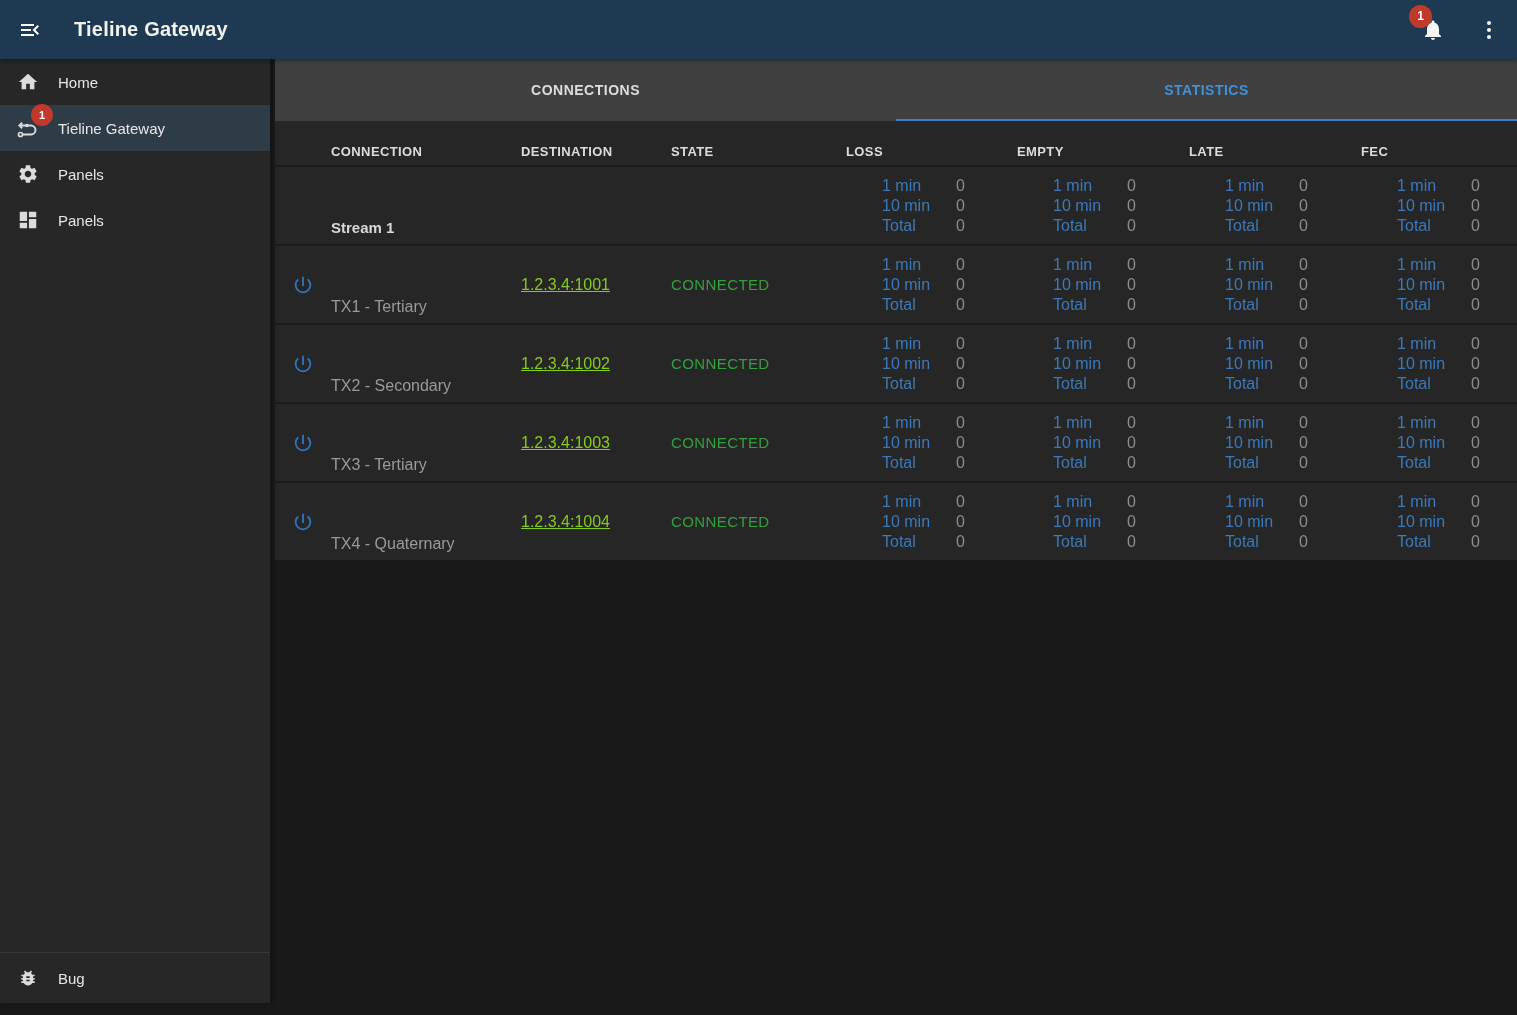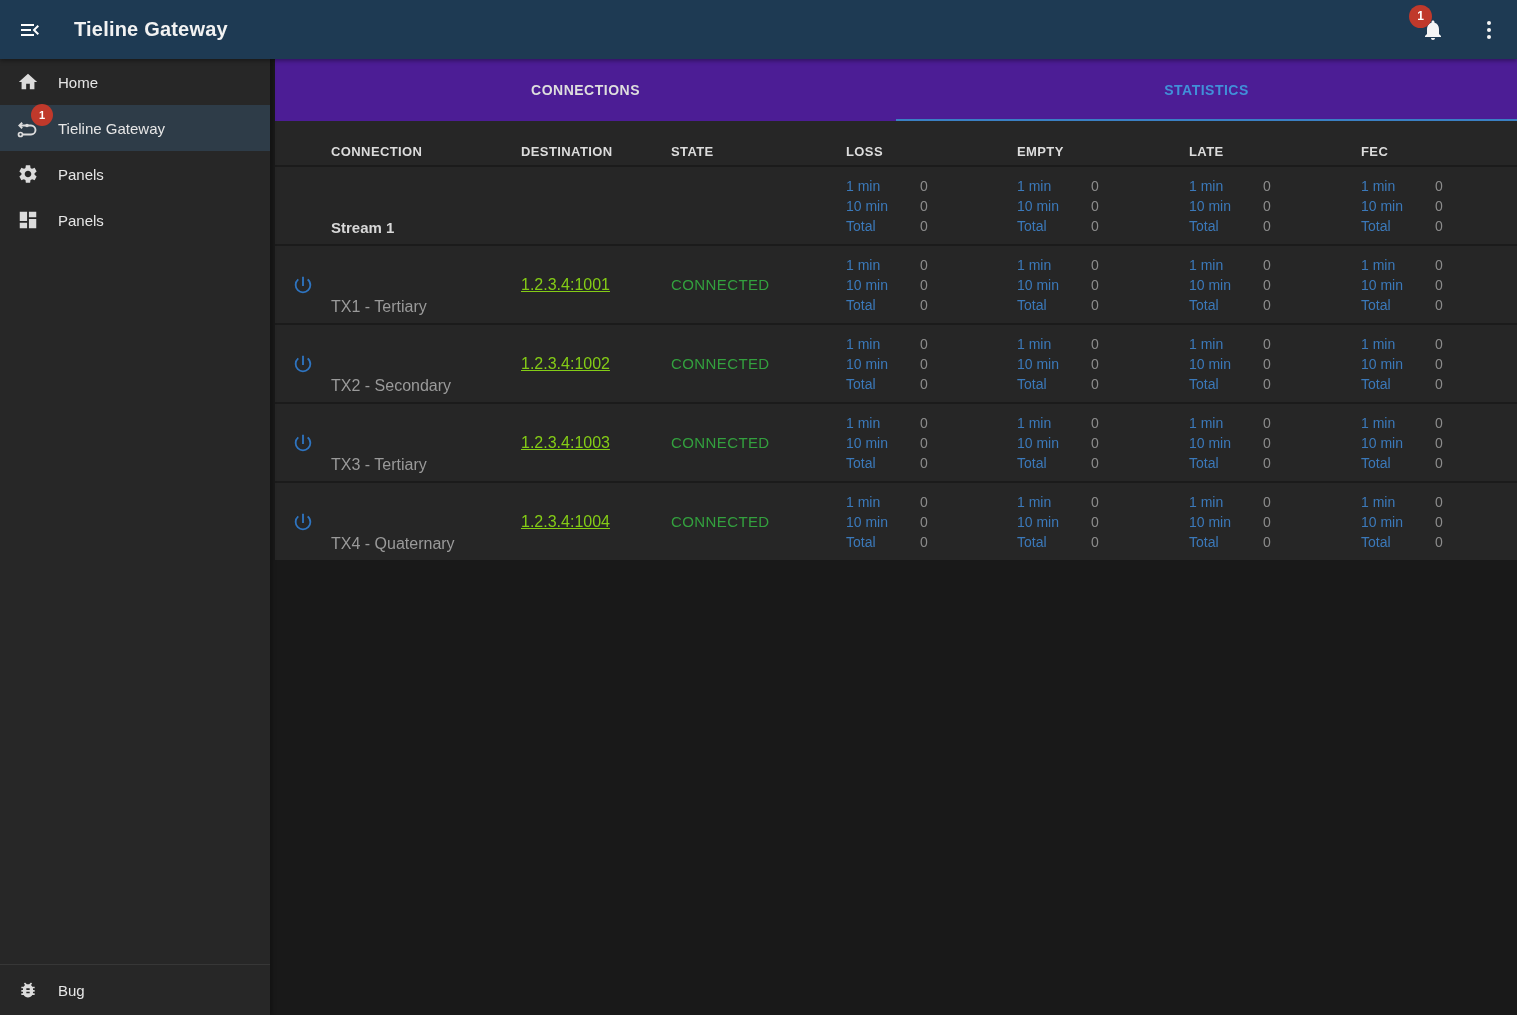--- a/index.html
+++ b/index.html
@@ -21,41 +21,41 @@
   .bell-wrap{position:relative;width:24px;height:24px;margin-right:30px;cursor:pointer;}
   .bell-badge{
     position:absolute;top:-13px;left:-12px;width:23px;height:23px;border-radius:50%;
     background:#c0392b;color:#fff;font-size:12px;font-weight:700;
     display:flex;align-items:center;justify-content:center;
   }
   .kebab-btn{width:28px;height:28px;display:flex;align-items:center;justify-content:center;cursor:pointer;}
 
   
   .sidebar{
-    position:absolute;top:59px;left:0;width:270px;bottom:0;
+    position:absolute;top:59px;left:0;width:270px;bottom:12px;
     background:#272727;z-index:4;box-shadow:2px 0 4px rgba(0,0,0,.3);
   }
   .nav-item{height:46px;display:flex;align-items:center;cursor:pointer;font-size:15px;color:#e6e6e6;}
   .nav-item.active{background:#2e3c48;}
   .nav-icon{width:24px;height:24px;margin-left:16px;position:relative;display:flex;align-items:center;justify-content:center;}
   .nav-label{margin-left:18px;}
   .nav-badge{
     position:absolute;top:-12px;right:-13px;width:22px;height:22px;border-radius:50%;
     background:#c0392b;color:#fff;font-size:11px;font-weight:700;
     display:flex;align-items:center;justify-content:center;
   }
   .sidebar-footer{
     position:absolute;bottom:0;left:0;right:0;height:50px;
     border-top:1px solid rgba(255,255,255,.08);display:flex;align-items:center;
   }
 
   
   .main{position:absolute;top:59px;left:270px;right:0;bottom:0;background:#191919;}
   .content{margin-left:5px;}
-  .tabs{height:62px;background:#4c1d95;display:flex;}
+  .tabs{height:62px;background:#404040;display:flex;}
   .tab{
     flex:1;display:flex;align-items:center;justify-content:center;cursor:pointer;
     font-size:14px;font-weight:700;letter-spacing:.5px;color:#dedede;
   }
   .tab.active{color:#4190d9;box-shadow:inset 0 -2px 0 #3a80c4;}
 
   .table{background:#262626;}
   .grid-row{
     display:grid;
     grid-template-columns:56px 190px 150px 172px 171px 172px 172px 1fr;
@@ -66,21 +66,21 @@
   .hcell.stat{padding-left:3px;}
   .trow{height:77px;border-top:2px solid #1b1b1b;}
   .cell{white-space:nowrap;}
   .c-power{display:flex;align-items:center;justify-content:center;}
   .power-btn{display:flex;cursor:pointer;}
   .c-name{font-size:16px;color:#9a9a9a;margin-top:44px;}
   .c-name.strong{font-size:15px;font-weight:700;color:#d8d8d8;}
   .c-dest{font-size:16px;color:#84cc16;text-decoration:underline;}
   .c-state{font-size:15px;font-weight:400;letter-spacing:.4px;color:#33a03e;}
   .c-stats{display:flex;flex-direction:column;justify-content:center;padding-left:3px;}
-  .sline{display:flex;line-height:20px;font-size:14px;}
+  .sline{display:flex;line-height:20px;font-size:16px;margin-left:36px;}
   .slabel{width:74px;color:#3b79ba;}
   .svalue{color:#8c8c8c;}
 </style>
 </head>
 <body>
 
 <div class="topbar">
   <div class="menu-btn">
     <svg width="24" height="24" viewBox="0 0 24 24">
         <path fill="#ffffff" d="M3 18h13v-2H3v2zm0-5h10v-2H3v2zm0-7v2h13V6H3zm18 9.59L17.42 12 21 8.41 19.59 7l-5 5 5 5L21 15.59z"></path>

